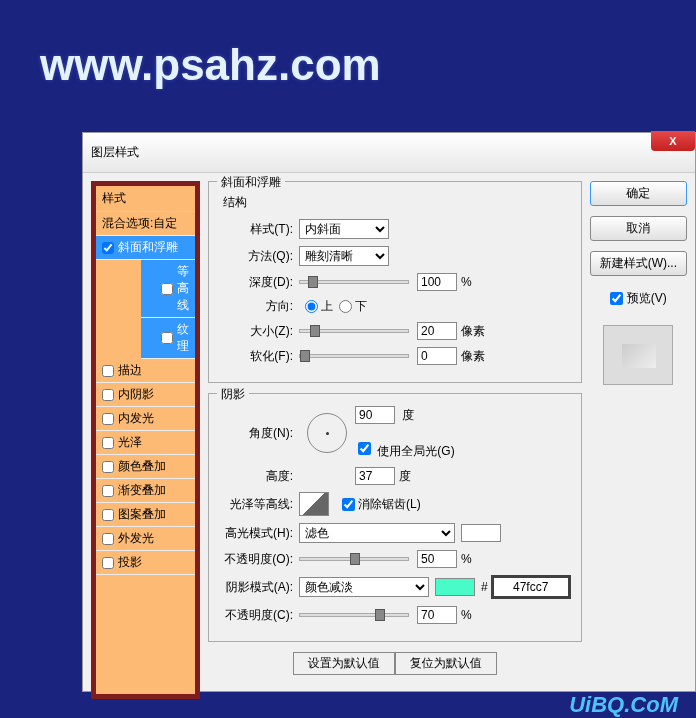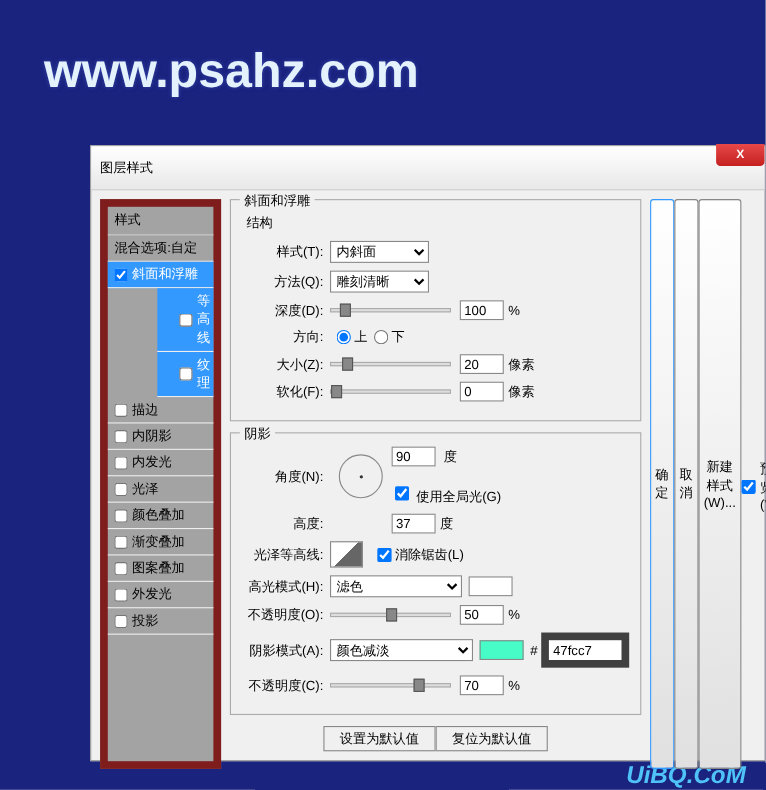--- a/index.html
+++ b/index.html
@@ -3,21 +3,21 @@
 <meta charset="utf-8">
 <style>
 * { box-sizing: border-box; margin: 0; padding: 0; font-family: "Microsoft YaHei", sans-serif; }
 body { background: #1a237e; width: 696px; height: 718px; position: relative; overflow: hidden; }
 .watermark { position: absolute; top: 40px; left: 40px; font-size: 44px; font-weight: bold; color: #e3f2fd; text-shadow: 0 0 4px #3949ab, 2px 2px 2px #1a237e; }
 .bottom-watermark { position: absolute; bottom: 0; right: 18px; font-size: 22px; font-weight: bold; color: #4fc3f7; font-style: italic; }
 .dialog { position: absolute; top: 132px; left: 82px; width: 614px; height: 560px; background: #f0f0f0; border: 1px solid #999; }
 .titlebar { height: 40px; background: linear-gradient(#fff, #e8e8e8); border-bottom: 1px solid #ccc; display: flex; align-items: center; padding: 0 8px; font-size: 12px; position: relative; }
 .titlebar .close-btn { position: absolute; right: 0; top: -2px; width: 44px; height: 20px; background: linear-gradient(#e74848, #c42020); color: white; border-radius: 0 0 4px 4px; display: flex; align-items: center; justify-content: center; font-size: 11px; font-weight: bold; }
 .dialog-body { display: flex; height: calc(100% - 24px); padding: 8px; gap: 8px; }
-.styles-list { width: 110px; border: 7px solid #7f1d1d; background: #a3a3a3; font-size: 12px; }
+.styles-list { width: 110px; border: 5px solid #7f1d1d; background: #fdba74; font-size: 12px; }
 .styles-header { padding: 4px 6px; border-bottom: 1px solid #ccc; }
 .style-item { padding: 3px 6px; display: flex; align-items: center; gap: 4px; border-bottom: 1px solid #eee; }
 .style-item.selected { background: #3399ff; color: white; }
 .style-item.sub { padding-left: 20px; margin-left: 45px; }
 .style-item input[type="checkbox"] { width: 12px; height: 12px; }
 .settings-panel { flex: 1; position: relative; }
 .fieldset { border: 1px solid #aaa; margin-bottom: 10px; padding: 12px 10px 10px 10px; position: relative; font-size: 12px; }
 .fieldset-label { position: absolute; top: -8px; left: 8px; background: #f0f0f0; padding: 0 4px; font-size: 12px; }
 .fieldset-sublabel { font-size: 12px; margin-bottom: 8px; margin-left: 4px; }
 .row { display: flex; align-items: center; margin-bottom: 7px; }
@@ -28,24 +28,24 @@
 .row input[type="text"] { width: 40px; font-size: 12px; text-align: left; padding: 1px 3px; border: 1px solid #888; }
 .row .unit { font-size: 12px; margin-left: 4px; }
 .row input[type="radio"] { margin: 0 3px 0 6px; }
 .row input[type="checkbox"] { margin: 0 3px; }
 .angle-widget { width: 40px; height: 40px; border: 1px solid #888; border-radius: 50%; display: inline-block; position: relative; margin: 0 8px; }
 .angle-widget::after { content: ''; position: absolute; width: 3px; height: 3px; background: #333; border-radius: 50%; top: 18px; left: 18px; }
 .gloss-preview { width: 30px; height: 24px; border: 1px solid #888; background: linear-gradient(135deg, #fff 0%, #fff 50%, #666 50%, #666 100%); display: inline-block; }
 .color-swatch { width: 40px; height: 18px; border: 1px solid #888; display: inline-block; vertical-align: middle; }
 .color-swatch.white { background: #fff; }
 .color-swatch.mint { background: #47fcc7; }
-.hex-input { width: 80px; font-size: 12px; border: 7px solid #404040; padding: 2px 4px; background: #fff; }
+.hex-input { width: 80px; font-size: 12px; border: 3px solid #404040; padding: 2px 4px; background: #fff; text-align: center; }
 .bottom-buttons { display: flex; justify-content: center; margin-top: 5px; }
 .bottom-buttons button { font-size: 12px; padding: 2px 14px; background: #f0f0f0; border: 1px solid #888; }
-.right-panel { width: 105px; display: flex; gap: 0; font-size: 12px; }
+.right-panel { width: 105px; display: flex; flex-direction: column; gap: 10px; font-size: 12px; }
 .right-panel button { padding: 3px 4px; font-size: 12px; background: linear-gradient(#fff,#e0e0e0); border: 1px solid #888; border-radius: 3px; }
 .right-panel button.ok { border-color: #3399ff; }
 .preview-check { display: flex; align-items: center; justify-content: center; gap: 4px; margin-top: 4px; }
 .preview-box { width: 70px; height: 60px; background: #ddd; border: 1px solid #aaa; margin: 8px auto 0; position: relative; }
 .preview-box::after { content: ''; position: absolute; top: 18px; left: 18px; width: 34px; height: 24px; background: linear-gradient(135deg,#ccc,#eee); }
 </style>
 </head>
 <body>
 
 <div class="watermark">www.psahz.com</div>
@@ -182,21 +182,21 @@
         </div>
         <div class="row">
           <span class="label">光泽等高线:</span>
           <span class="gloss-preview"></span>
           <span style="width:10px"></span>
           <input type="checkbox" checked="" style="">
           <span>消除锯齿(L)</span>
         </div>
         <div class="row">
           <span class="label">高光模式(H):</span>
-          <select style="width:120px"><option>滤色</option></select>
+          <select style="width:156px"><option>滤色</option></select>
           <span style="width:6px"></span>
           <span class="color-swatch white"></span>
         </div>
         <div class="row">
           <span class="label">不透明度(O):</span>
           <div class="slider">
               <div class="thumb" style="left:50px"></div>
             </div>
           <input type="text" value="50" style="">
           <span class="unit">%</span>

